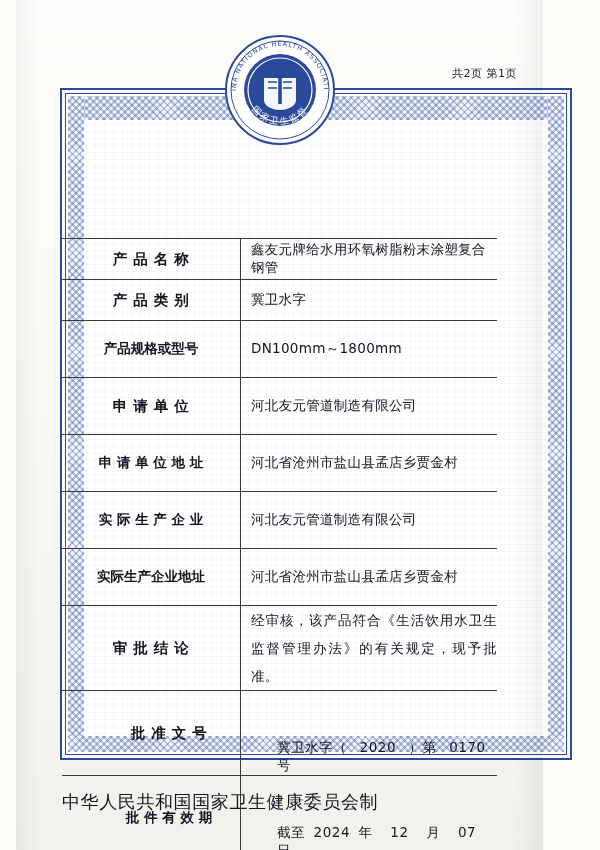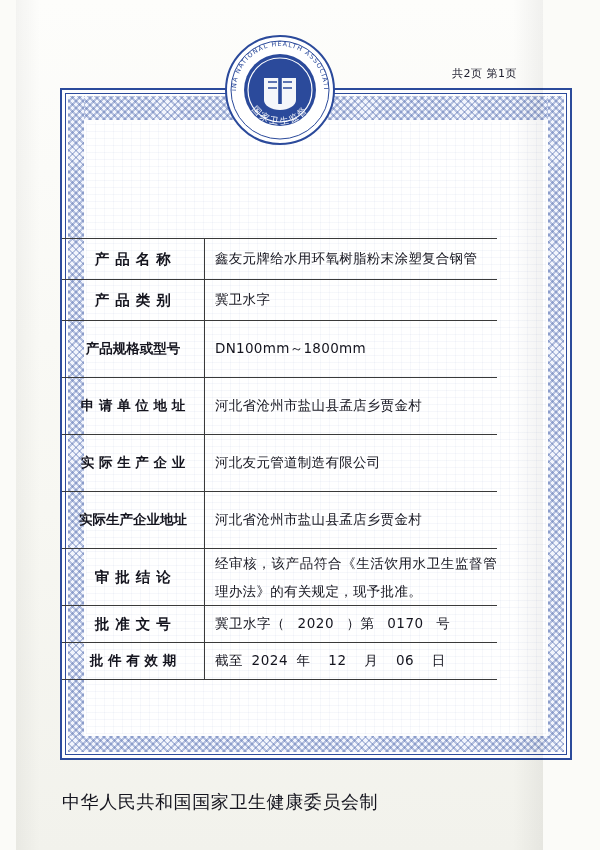--- a/index.html
+++ b/index.html
@@ -152,35 +152,36 @@
     letter-spacing: 0px;
     font-size: 13.5px;
   }
   td.value {
     padding-left: 10px;
     font-size: 13.5px;
     color: #14141e;
     letter-spacing: 0.3px;
   }
   tr.tall td { height: 56px; }
-  tr.short td { height: 36px; }
+  tr.short td { height: 36px; padding-left: 36px; }
   .conclusion {
     font-size: 13px;
     line-height: 28px;
     padding: 4px 8px 4px 12px;
     text-align: justify;
   }
   .kv-inline {
     font-size: 13.5px;
     letter-spacing: 0.5px;
   }
   .kv-inline .num {
     display: inline-block;
     min-width: 52px;
     text-align: center;
+    margin-top: 48px;
   }
   .date-row .num {
     display: inline-block;
     min-width: 44px;
     text-align: center;
   }
   
   .issuer {
     position: absolute;
     left: 46px;
@@ -254,20 +255,24 @@
       </tr>
       <tr>
         <td class="label">产 品 类 别</td>
         <td class="value">冀卫水字</td>
       </tr>
       <tr class="tall">
         <td class="label tight">产品规格或型号</td>
         <td class="value">DN100mm～1800mm</td>
       </tr>
       <tr class="tall">
+        <td class="label">申 请 单 位</td>
+        <td class="value">河北友元管道制造有限公司</td>
+      </tr>
+      <tr class="tall">
         <td class="label tight">申 请 单 位 地 址</td>
         <td class="value">河北省沧州市盐山县孟店乡贾金村</td>
       </tr>
       <tr class="tall">
         <td class="label tight">实 际 生 产 企 业</td>
         <td class="value">河北友元管道制造有限公司</td>
       </tr>
       <tr class="tall">
         <td class="label tight">实际生产企业地址</td>
         <td class="value">河北省沧州市盐山县孟店乡贾金村</td>
@@ -290,21 +295,21 @@
       </tr>
       <tr class="short">
         <td class="label tight">批 件 有 效 期</td>
         <td class="value date-row">
           <span class="kv-inline">
             <span>截至</span>
             <span class="num">2024</span>
             <span>年</span>
             <span class="num">12</span>
             <span>月</span>
-            <span class="num">06</span>
+            <span class="num">07</span>
             <span>日</span>
           </span>
         </td>
       </tr>
     </tbody>
   </table>
 
   <div class="issuer">中华人民共和国国家卫生健康委员会制</div>
 
   <div class="scan-shade"></div>

